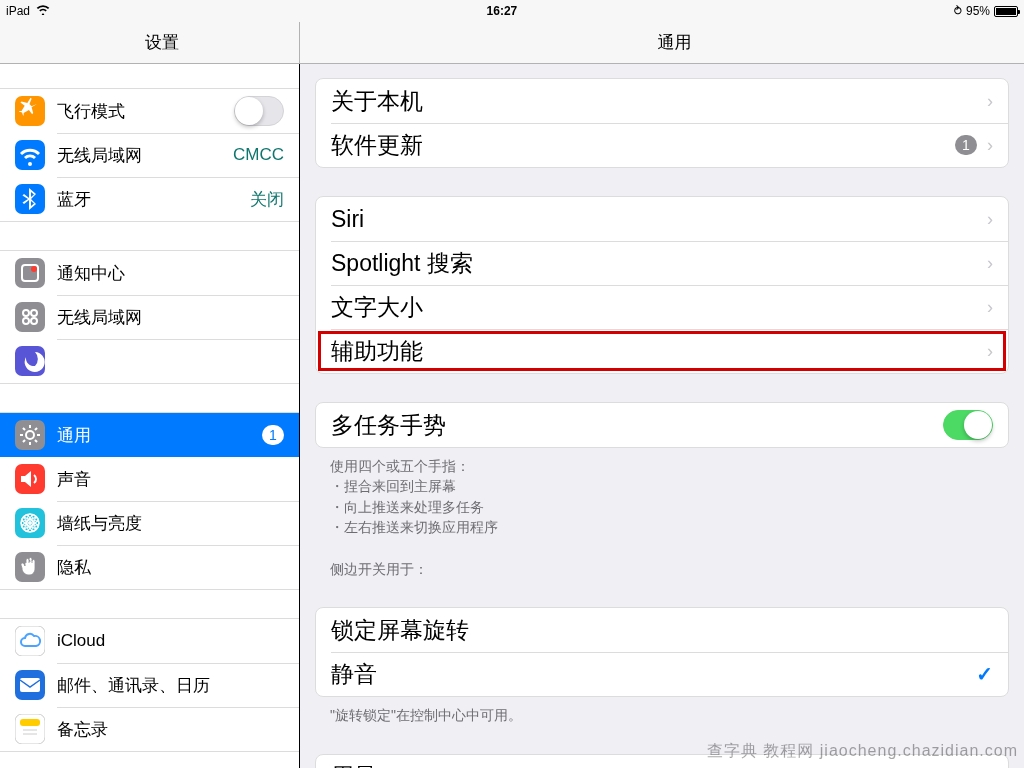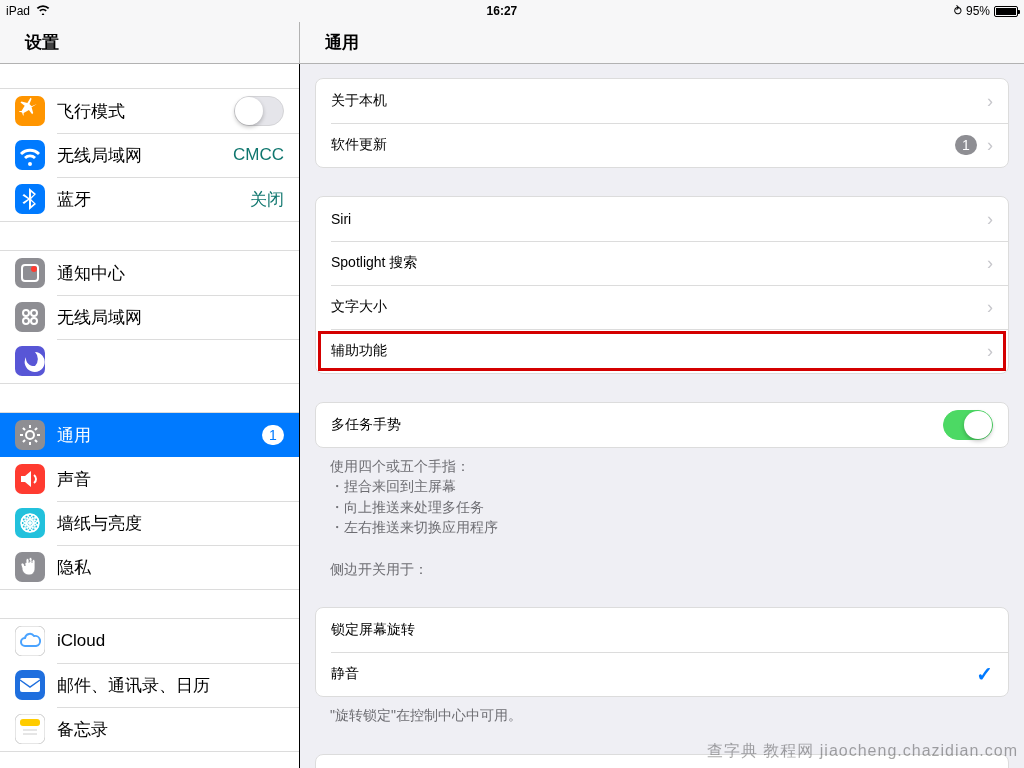--- a/index.html
+++ b/index.html
@@ -2,21 +2,21 @@
 <html><head>
 <meta charset="utf-8">
 <style>
 *{box-sizing:border-box;margin:0;padding:0;font-family:-apple-system,"Helvetica Neue",Arial,sans-serif;}
 html,body{width:1024px;height:768px;overflow:hidden;background:#efeff4;}
 .statusbar{height:22px;background:#f7f7f8;color:#000;display:flex;align-items:center;font-size:12px;padding:0 6px;}
 .statusbar .left{display:flex;align-items:center;gap:6px;}
 .statusbar .center{flex:1;text-align:center;font-weight:600;}
 .statusbar .right{display:flex;align-items:center;gap:4px;}
 .header{height:42px;display:flex;border-bottom:1px solid #b2b2b2;background:#f7f7f8;}
-.header .pane{display:flex;align-items:center;font-size:17px;font-weight:700;padding-left:25px;}
+.header .pane{display:flex;align-items:center;justify-content:center;font-size:17px;font-weight:400;padding-left:25px;}
 .header .left{width:300px;border-right:1px solid #b2b2b2;}
 .header .right{flex:1;}
 .body{display:flex;height:calc(768px - 22px - 42px);}
 .sidebar{width:300px;border-right:1px solid #000000;background:#fff;overflow-y:auto;}
 .sidegroup{margin-top:28px;border-top:1px solid #dcdcdc;border-bottom:1px solid #dcdcdc;background:#fff;}
 .sidegroup:first-child{margin-top:24px;}
 .sideitem{display:flex;align-items:center;height:44px;padding:0 15px;position:relative;cursor:pointer;}
 .sideitem+.sideitem::before{content:"";position:absolute;left:57px;right:0;top:0;height:1px;background:#dcdcdc;}
 .sideitem.selected{background:#007aff;color:#fff;}
 .sideitem.selected+.sideitem::before{display:none;}
@@ -28,21 +28,21 @@
 .switch{width:50px;height:30px;border-radius:15px;background:#e5e5ea;position:relative;border:1px solid #d4d4d7;}
 .switch .knob{width:28px;height:28px;border-radius:14px;background:#fff;position:absolute;top:0;box-shadow:0 2px 4px rgba(0,0,0,.25);}
 .switch.off .knob{left:0;}
 .switch.on{background:#4cd964;border-color:#4cd964;}
 .switch.on .knob{right:0;left:auto;}
 .detail{flex:1;overflow-y:auto;padding:0 15px;}
 .group{margin-top:28px;border:1px solid #dcdcdc;border-radius:8px;background:#fff;overflow:hidden;}
 .group:first-child{margin-top:14px;}
 .row{display:flex;align-items:center;height:44px;padding:0 15px;position:relative;cursor:pointer;}
 .row+.row::before{content:"";position:absolute;left:15px;right:0;top:0;height:1px;background:#dcdcdc;}
-.row .label{font-size:14px;flex:1;}
+.row .label{font-size:23px;flex:1;}
 .chev{color:#c7c7cc;font-size:18px;margin-left:8px;}
 .row .dbadge{background:#8e8e93;color:#fff;border-radius:10px;min-width:22px;height:20px;display:inline-flex;align-items:center;justify-content:center;font-size:14px;padding:0 6px;margin-right:2px;}
 .row.highlight{outline:3px solid #d40000;outline-offset:-5px;}
 .caption{font-size:14px;color:#6d6d72;padding:8px 15px 0 15px;line-height:1.45;}
 .caption.head{padding-top:22px;}
 .check{color:#007aff;font-size:20px;font-weight:600;}
 .battery{display:inline-block;width:24px;height:11px;border:1px solid #000;border-radius:2px;position:relative;}
 .battery::after{content:"";position:absolute;right:-3px;top:3px;width:2px;height:4px;background:#000;border-radius:0 1px 1px 0;}
 .battery .fill{position:absolute;left:1px;top:1px;bottom:1px;width:90%;background:#000;}
 .watermark{position:fixed;right:6px;bottom:6px;font-size:16px;color:rgba(0,0,0,.35);letter-spacing:1px;pointer-events:none;}

